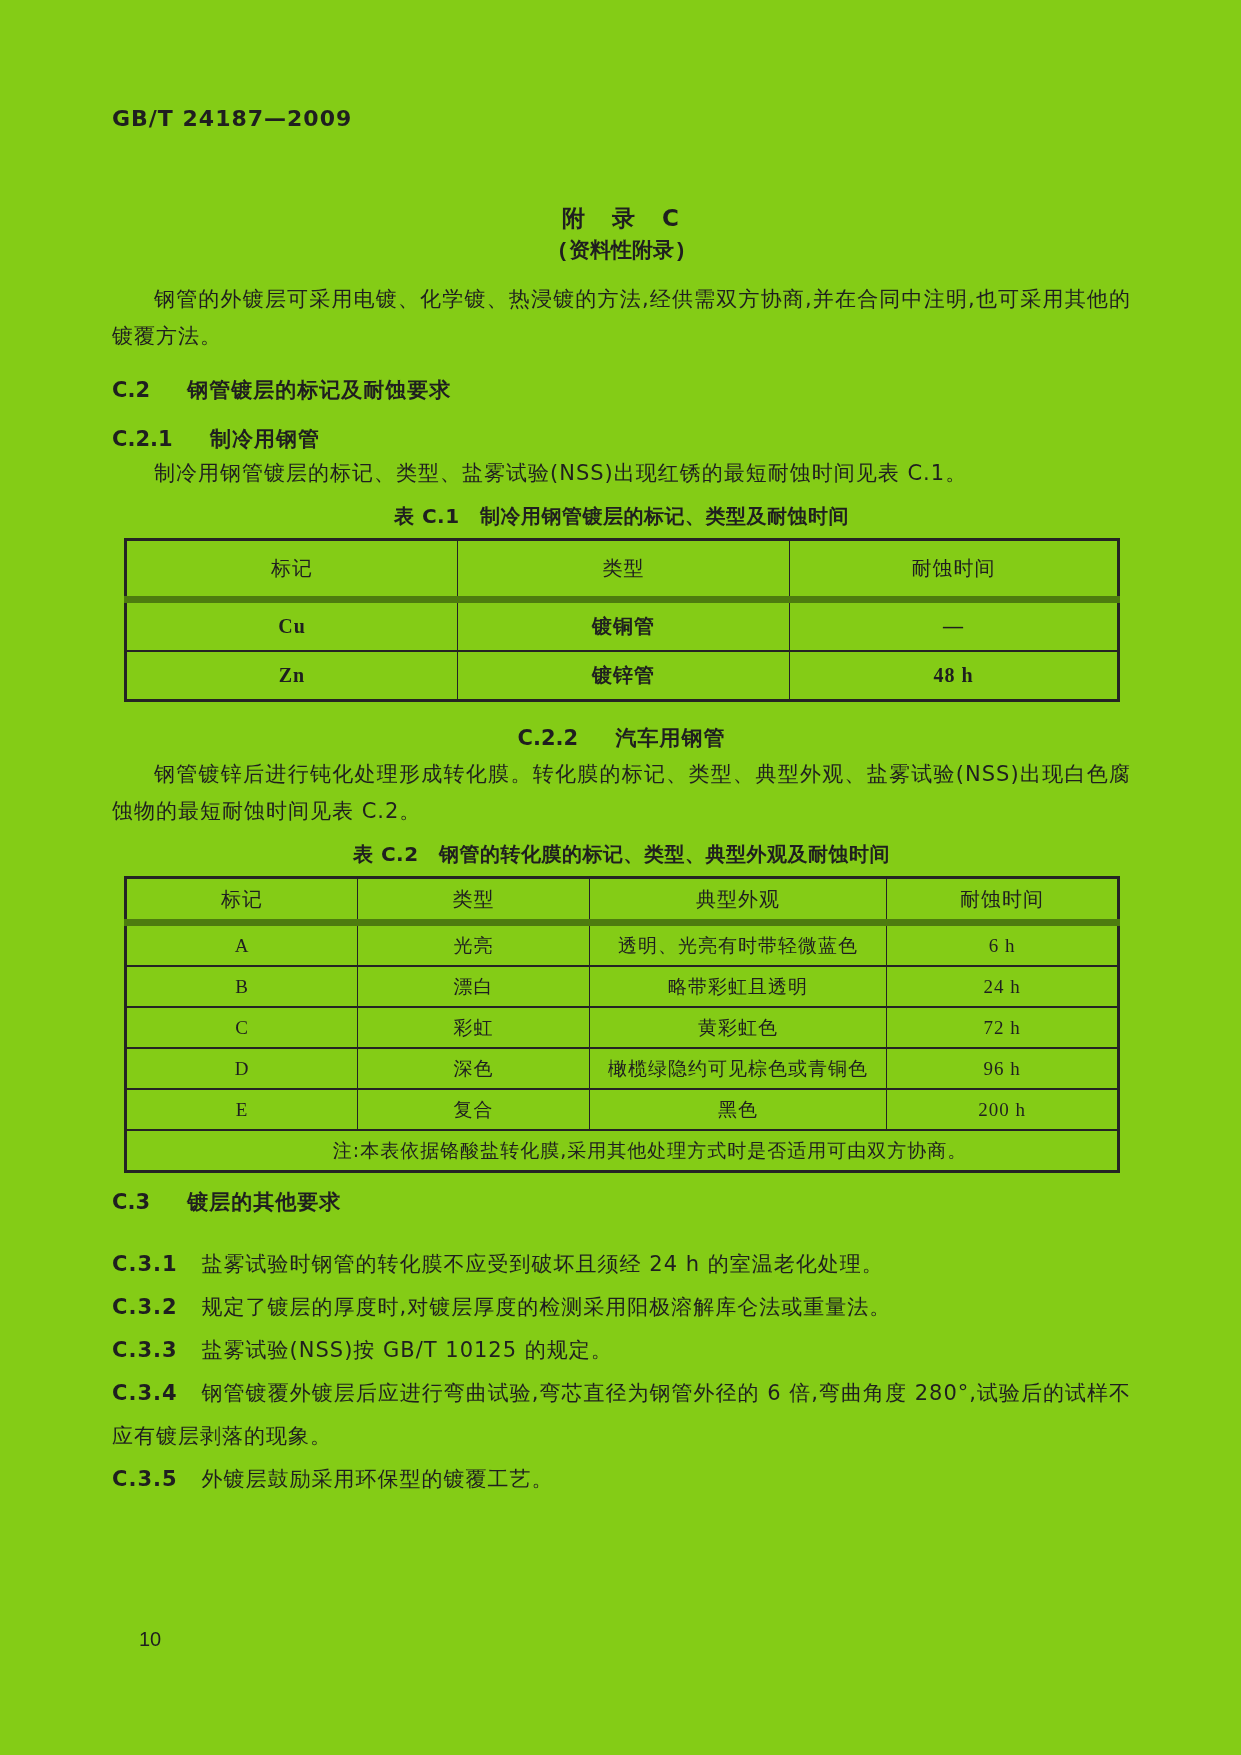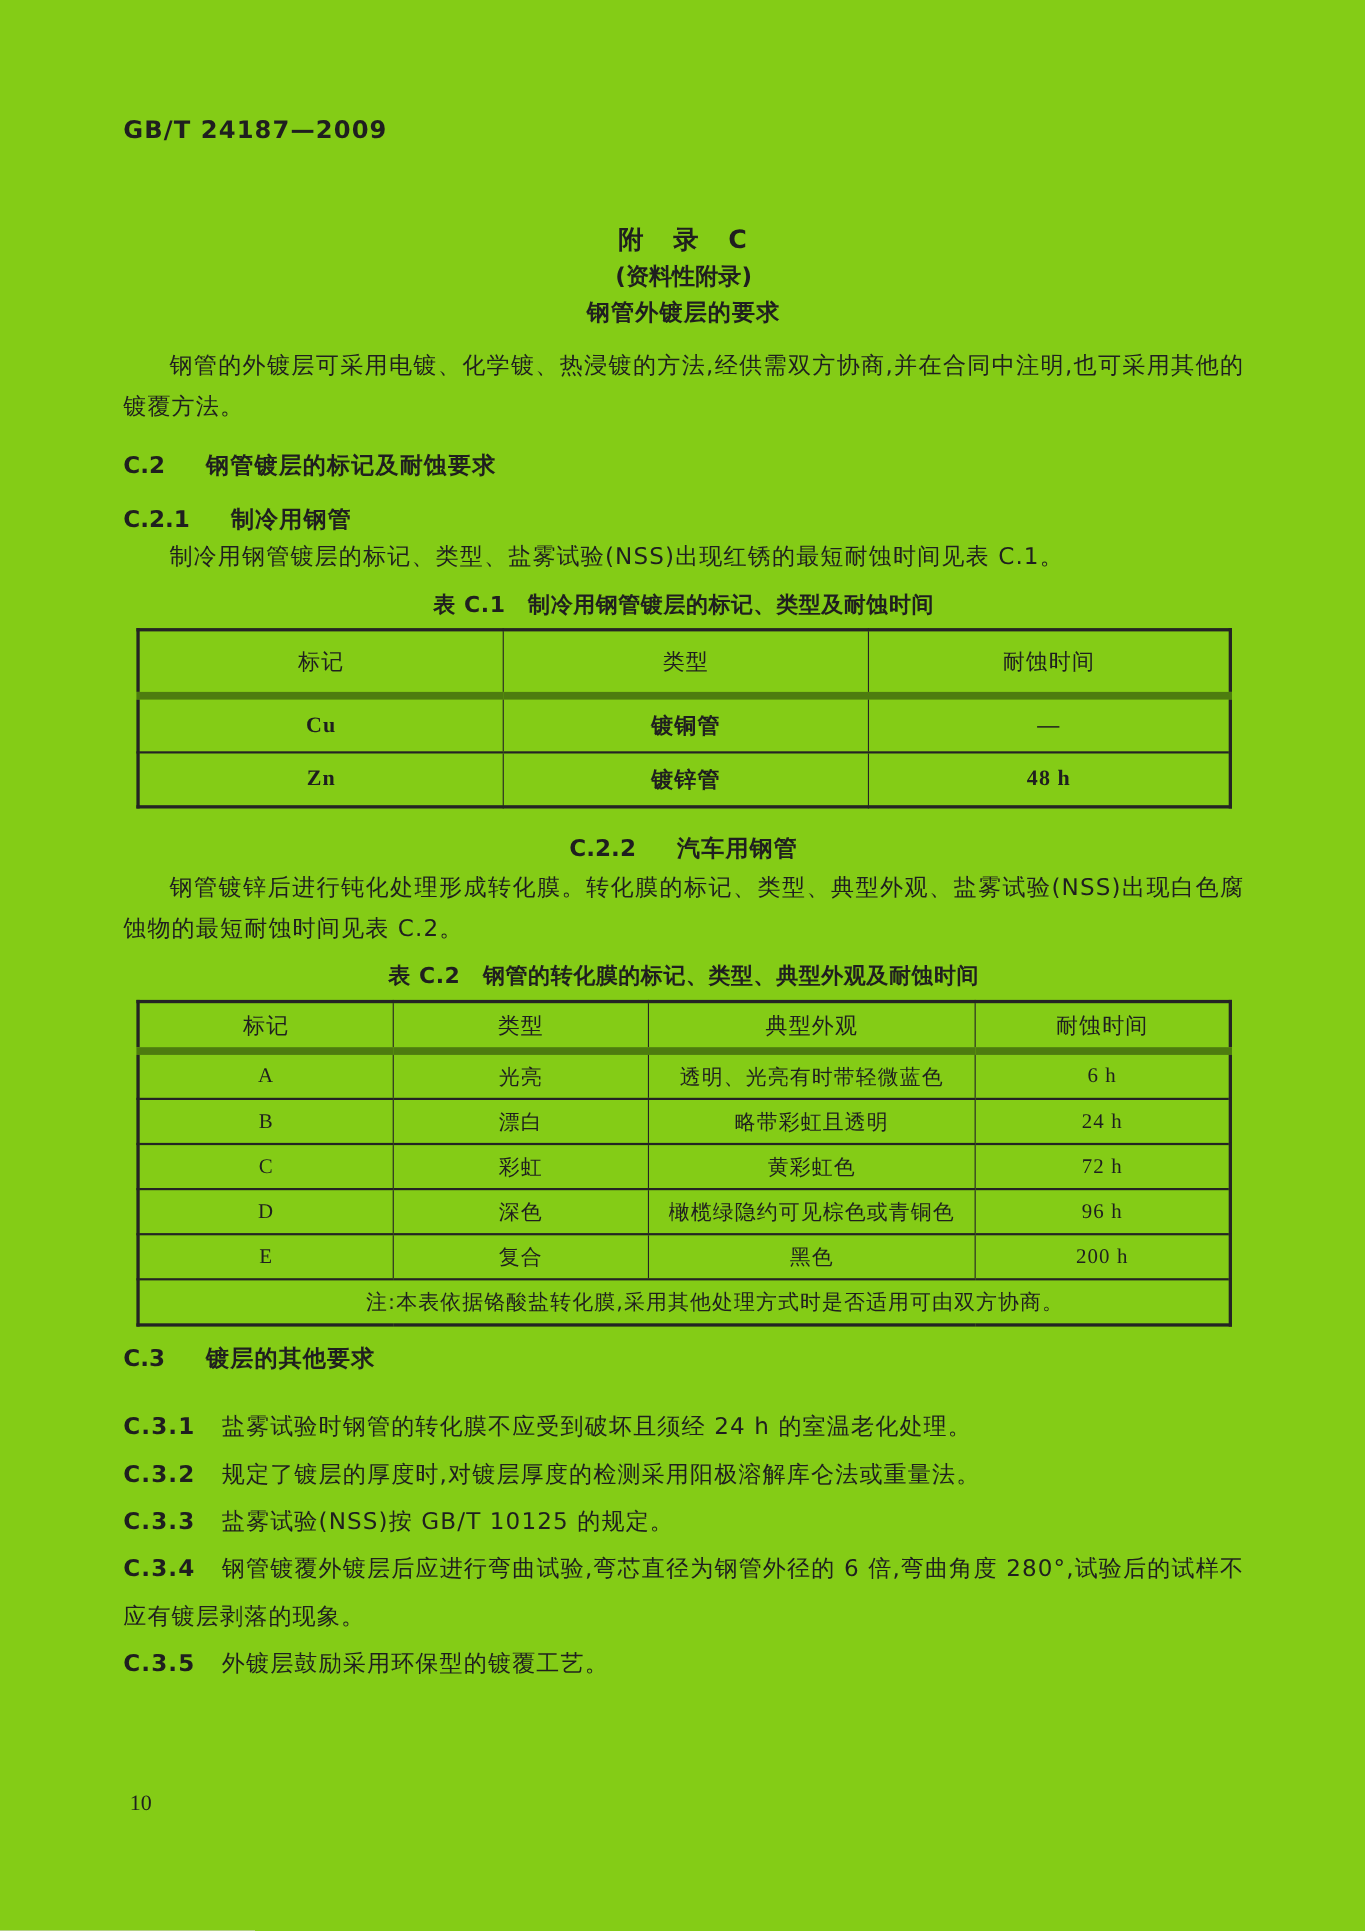--- a/index.html
+++ b/index.html
@@ -17,21 +17,21 @@
 
   .doc-number {
     padding-top:106px;
     font-size:22px; font-weight:bold;
     letter-spacing:1px;
     line-height:26px;
   }
 
   .title-block { margin-top:70px; text-align:center; font-weight:bold; }
   .title-line1 { font-size:23px; line-height:33px; letter-spacing:2px; }
-  .title-line2 { font-size:21px; line-height:33px; }
+  .title-line2 { font-size:21px; line-height:33px;font-family:Liberation Mono, monospace; }
   .title-line3 { font-size:21px; line-height:33px; letter-spacing:1px; }
 
   .heading { font-size:21px; font-weight:bold; line-height:28px; }
   .heading .num { display:inline-block; }
   .heading .t   { display:inline-block; margin-left:30px; letter-spacing:1px; }
 
   .h-c1  { margin-top:24px; }
   .h-c2  { margin-top:21px; }
   .h-c21 { margin-top:21px; }
   .h-c22 { margin-top:22px;text-align:center; }
@@ -96,37 +96,36 @@
   .clauses { margin-top:27px; }
   .clause {
     font-size:21px; line-height:43px;
     letter-spacing:1px;
     text-align:justify;
   }
   .clause .num { font-weight:bold; margin-right:24px; }
 
   .page-number {
     position:absolute;
-    left:118px; top:1628px;
+    left:139px; top:1628px;
     font-size:20px;
-    font-family:Liberation Serif, serif;
+    font-family:Liberation Sans, sans-serif;
   }
 </style>
 </head>
 <body>
 
 <div class="page">
   <div class="content">
 
     <div class="doc-number">GB/T 24187—2009</div>
 
     <div class="title-block">
       <div class="title-line1">附　录　C</div>
       <div class="title-line2">(资料性附录)</div>
-      <div class="title-line3">钢管外镀层的要求</div>
     </div>
 
     <p class="para p-c1">钢管的外镀层可采用电镀、化学镀、热浸镀的方法,经供需双方协商,并在合同中注明,也可采用其他的镀覆方法。</p>
 
     <div class="heading h-c2">
       <span class="num">C.2</span>
       <span class="t">钢管镀层的标记及耐蚀要求</span>
     </div>
 
     <div class="heading h-c21">

